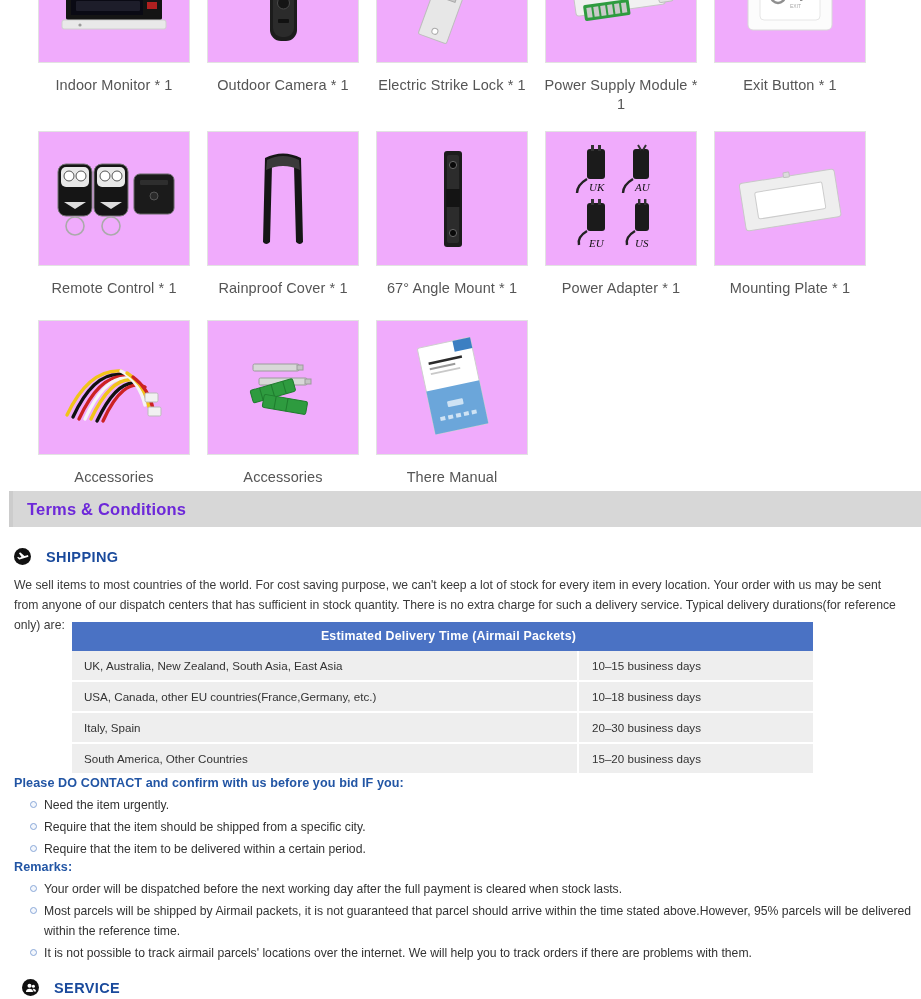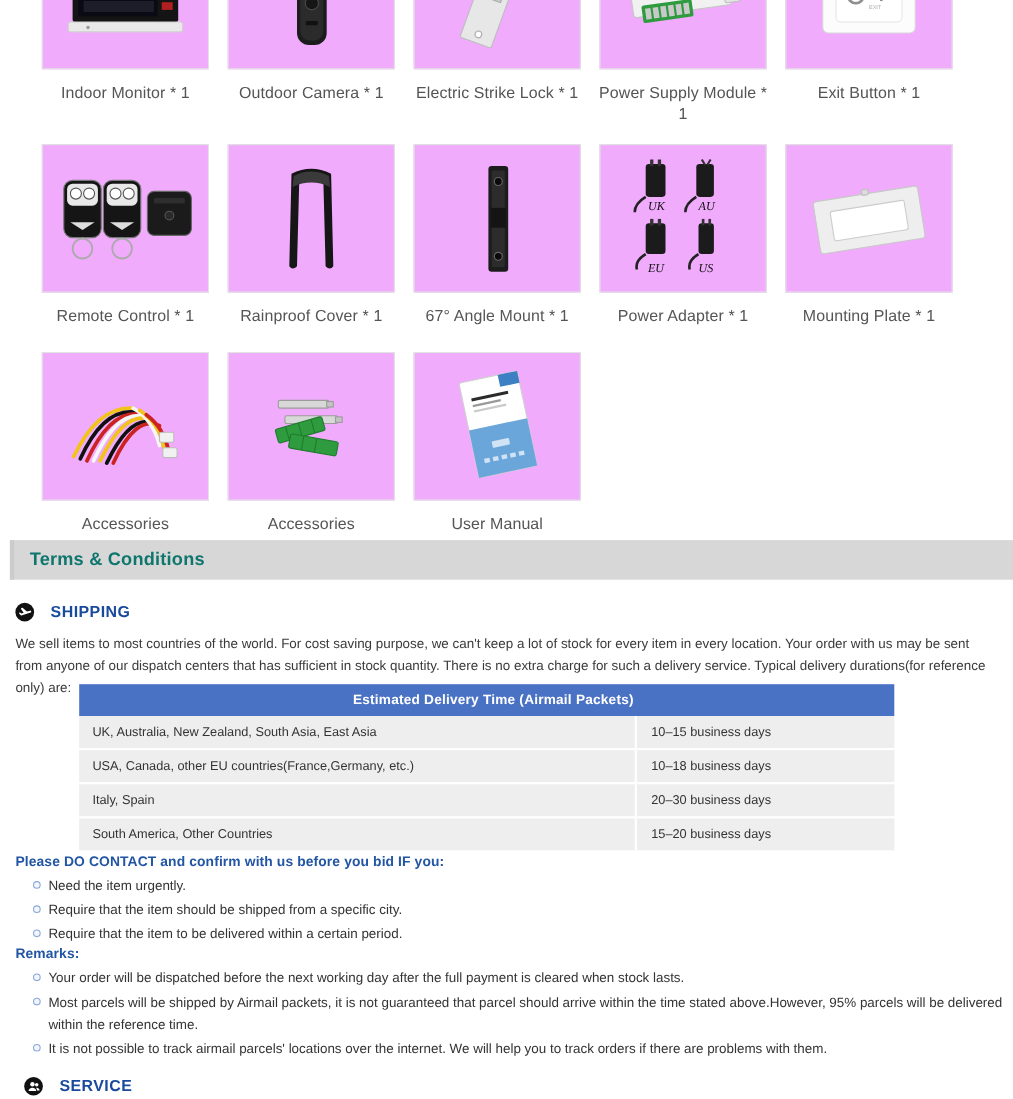--- a/index.html
+++ b/index.html
@@ -56,21 +56,21 @@
     position: absolute; left: 9px; top: 491px;
     width: 912px; height: 36px;
     background: #d7d7d7;
     border-left: 4px solid #cccccc;
     display: flex; align-items: center;
   }
   .terms-bar .t {
     padding-left: 14px;
     font-size: 16.5px;
     font-weight: bold;
-    color: #0f766e;
+    color: #6d28d9;
     letter-spacing: .2px;
   }
 
   
   .sec-head {
     position: absolute;
     display: flex; align-items: center; gap: 15px;
   }
   .sec-head .label {
     font-size: 14.5px; font-weight: bold; color: #1a4a9c;
@@ -406,21 +406,21 @@
               <g fill="#cfe3f4">
                 <rect x="30" y="82" width="5" height="4"></rect>
                   <rect x="38" y="82" width="5" height="4"></rect>
                 <rect x="46" y="82" width="5" height="4"></rect>
                   <rect x="54" y="82" width="5" height="4"></rect>
                 <rect x="62" y="82" width="5" height="4"></rect>
               </g>
             </g>
           </svg>
         </div>
-        <div class="cap">User Manual</div>
+        <div class="cap">There Manual</div>
       </div>
     </div>
   </div>
 
   <div class="terms-bar">
     <div class="t">Terms &amp; Conditions</div>
   </div>
 
   <div class="sec-head" style="left:14px; top:548px;">
     <span class="badge">

